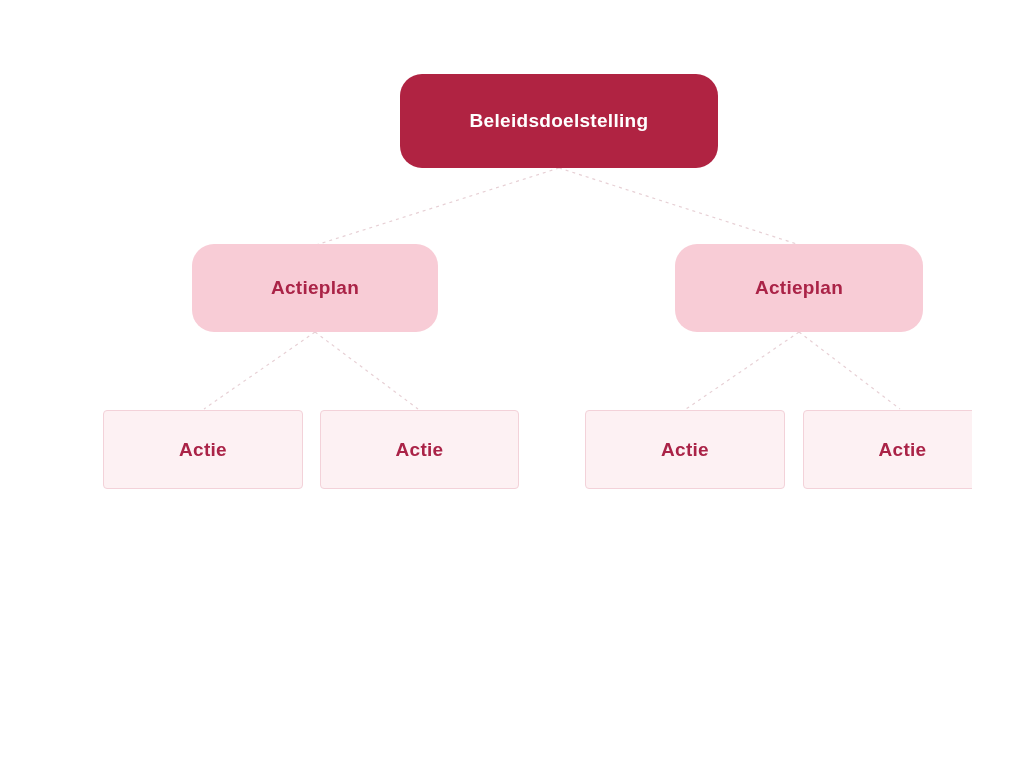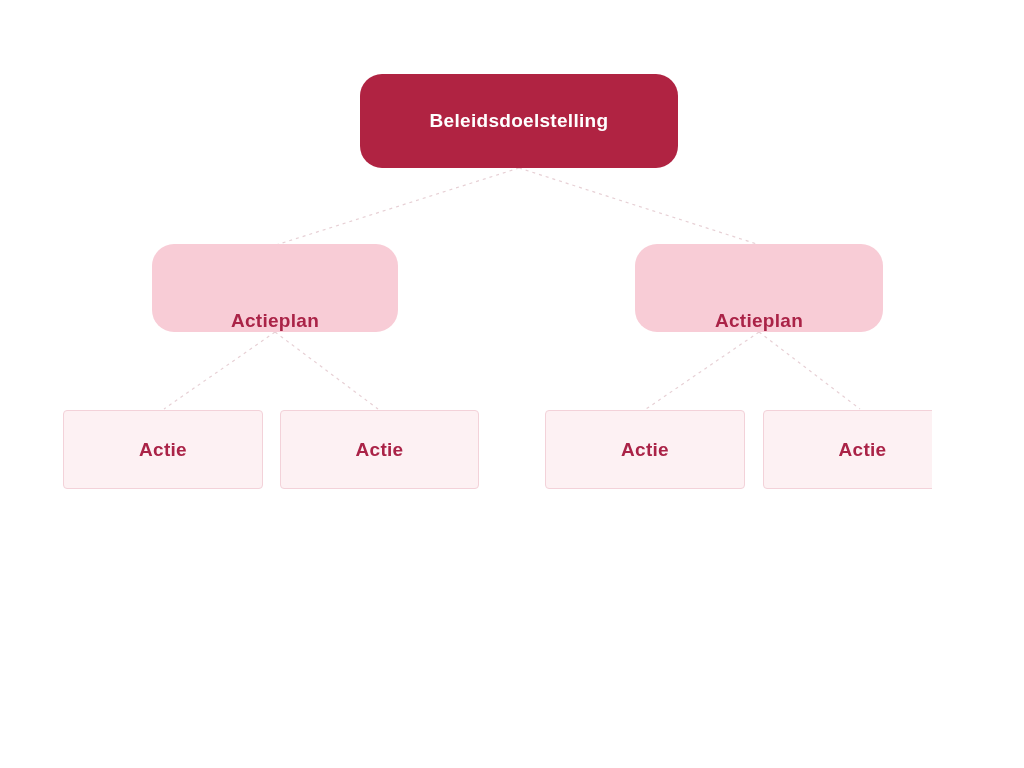--- a/index.html
+++ b/index.html
@@ -18,20 +18,21 @@
     padding: 0;
     background: var(--page-bg);
     font-family: "Liberation Sans", sans-serif;
   }
   .canvas {
     position: relative;
     width: 932px;
     height: 768px;
     background: var(--page-bg);
     overflow: hidden;
+    margin-left: 40px;
   }
   .connectors {
     position: absolute;
     left: 0;
     top: 0;
     width: 1024px;
     height: 768px;
     pointer-events: none;
   }
   .connector-line {
@@ -58,21 +59,20 @@
     background: var(--root-bg);
     color: var(--root-text);
     border-radius: 22px;
     font-size: 19px;
   }
   .node-plan {
     background: var(--plan-bg);
     color: var(--plan-text);
     border-radius: 22px;
     font-size: 19px;
-    align-items: flex-end;
   }
   .node-plan-left  { left: 152px; top: 244px; width: 246px; height: 88px; }
   .node-plan-right { left: 635px; top: 244px; width: 248px; height: 88px; }
   .node-actie {
     background: var(--actie-bg);
     color: var(--actie-text);
     border: 1.5px solid var(--actie-border);
     border-radius: 4px;
     font-size: 19px;
   }

